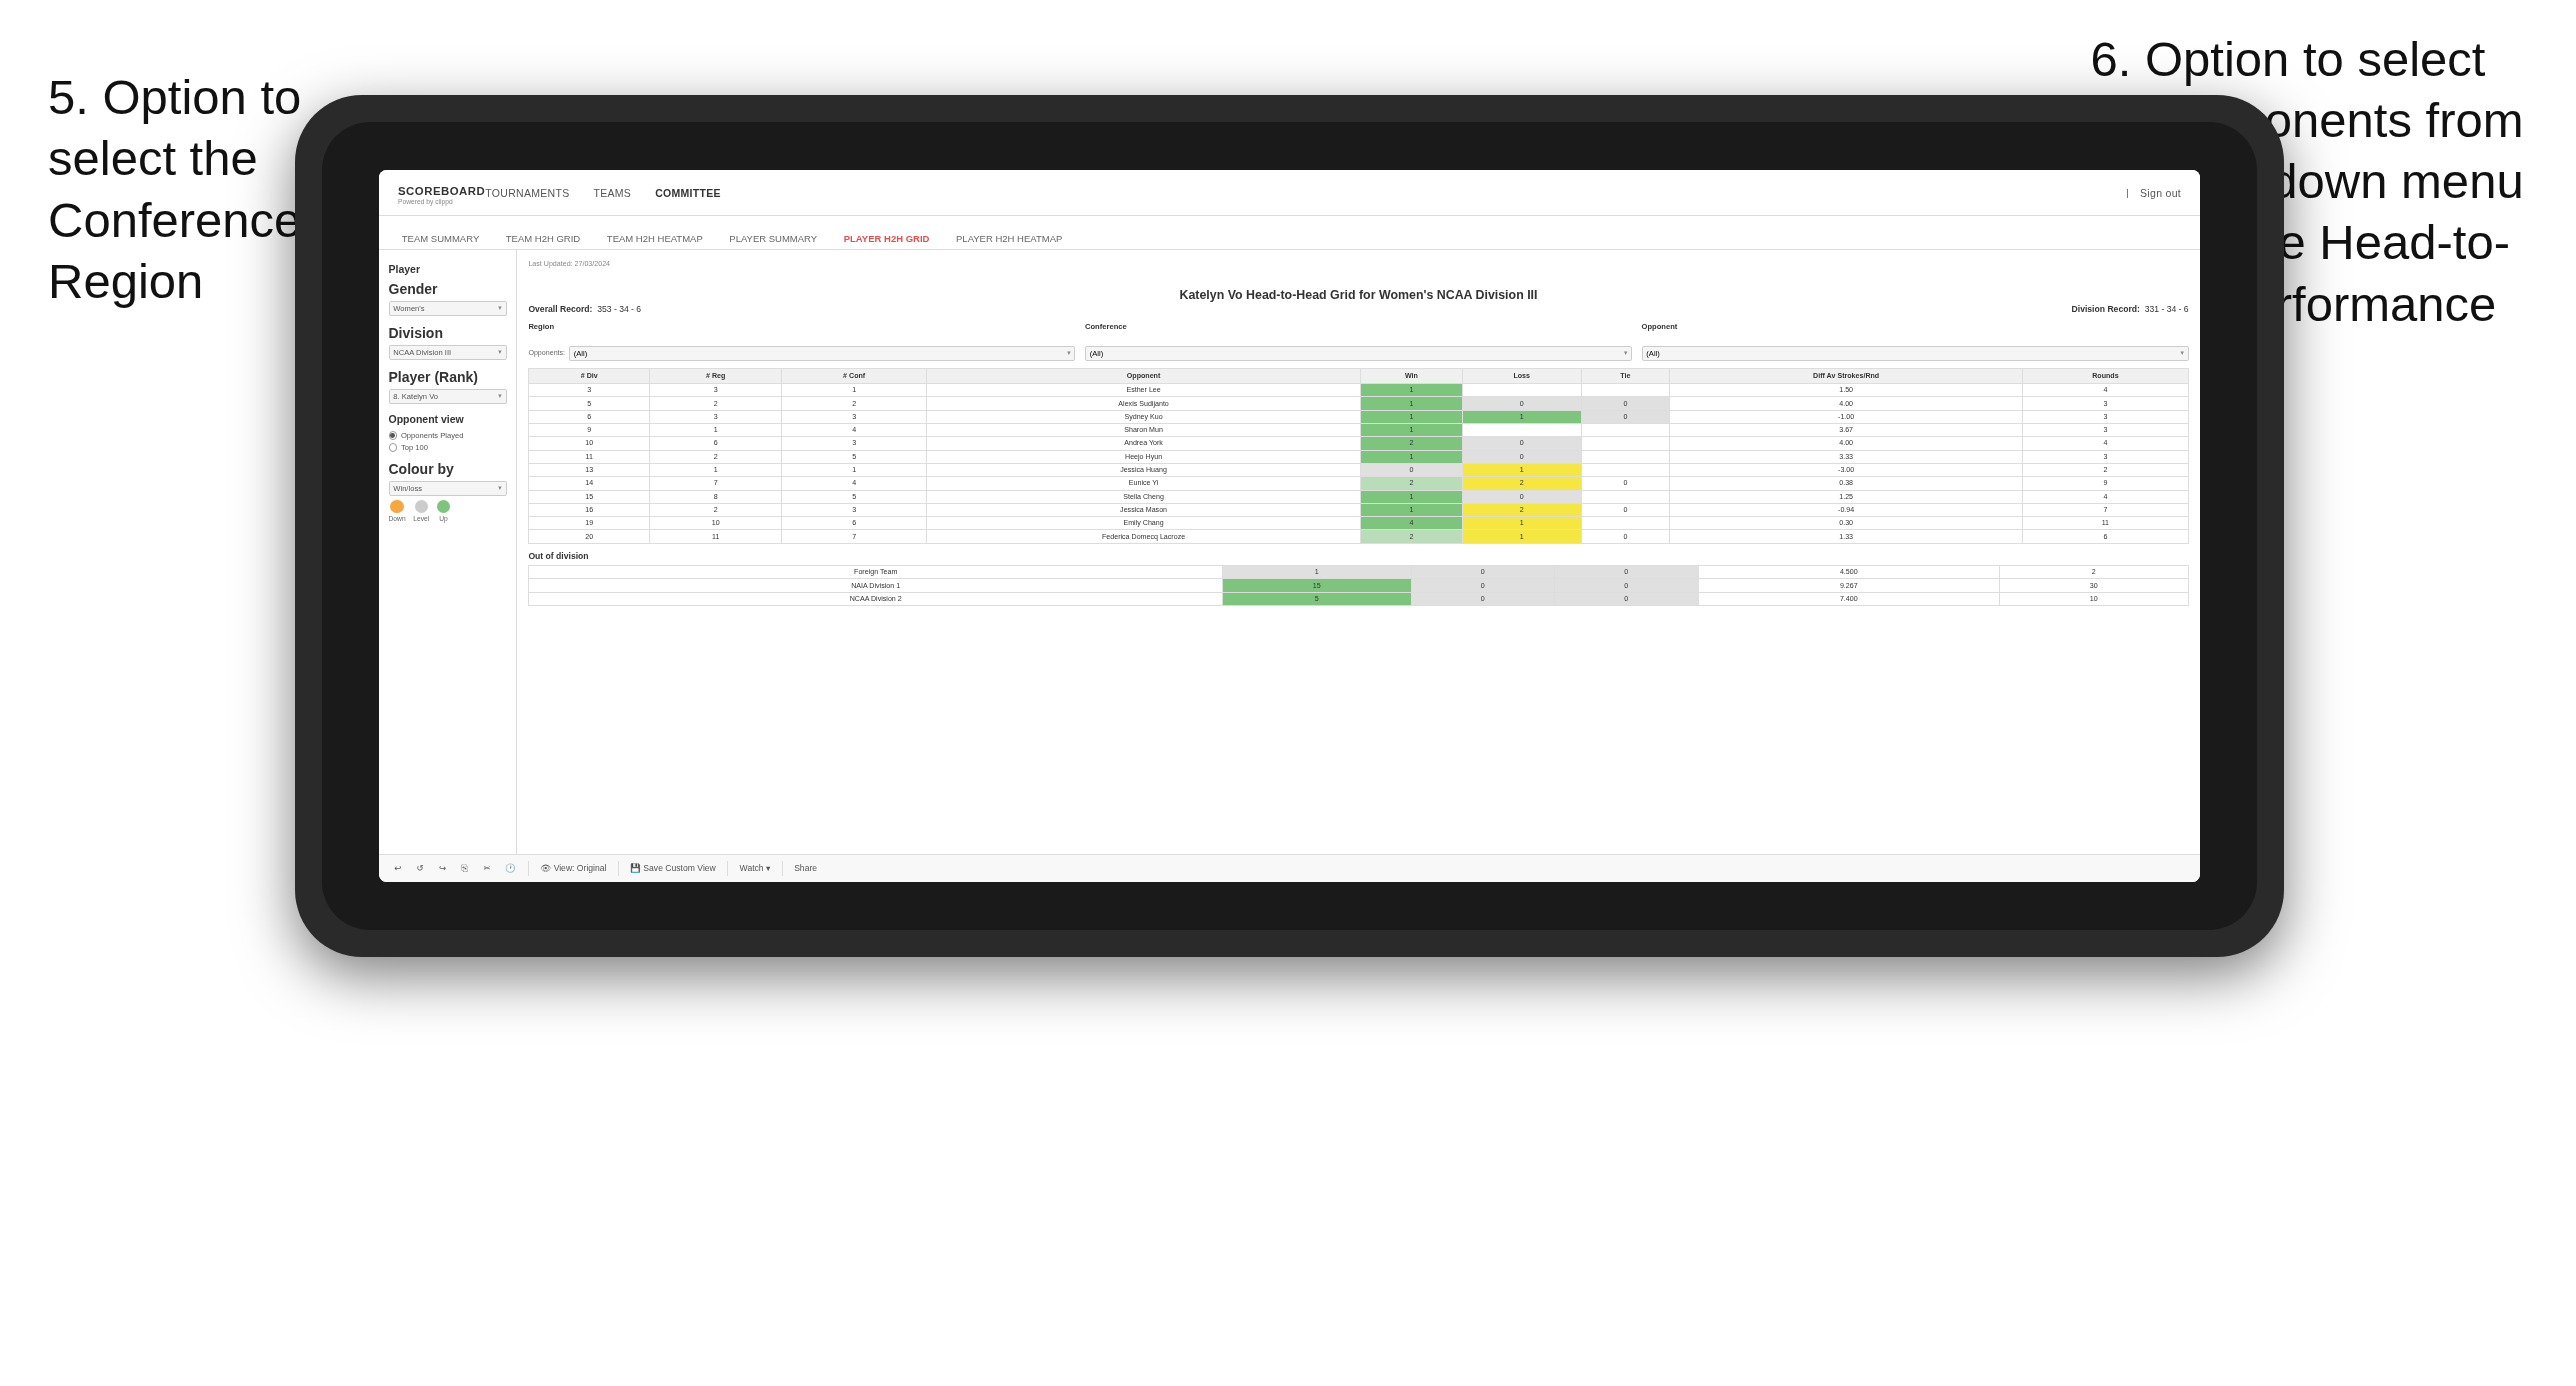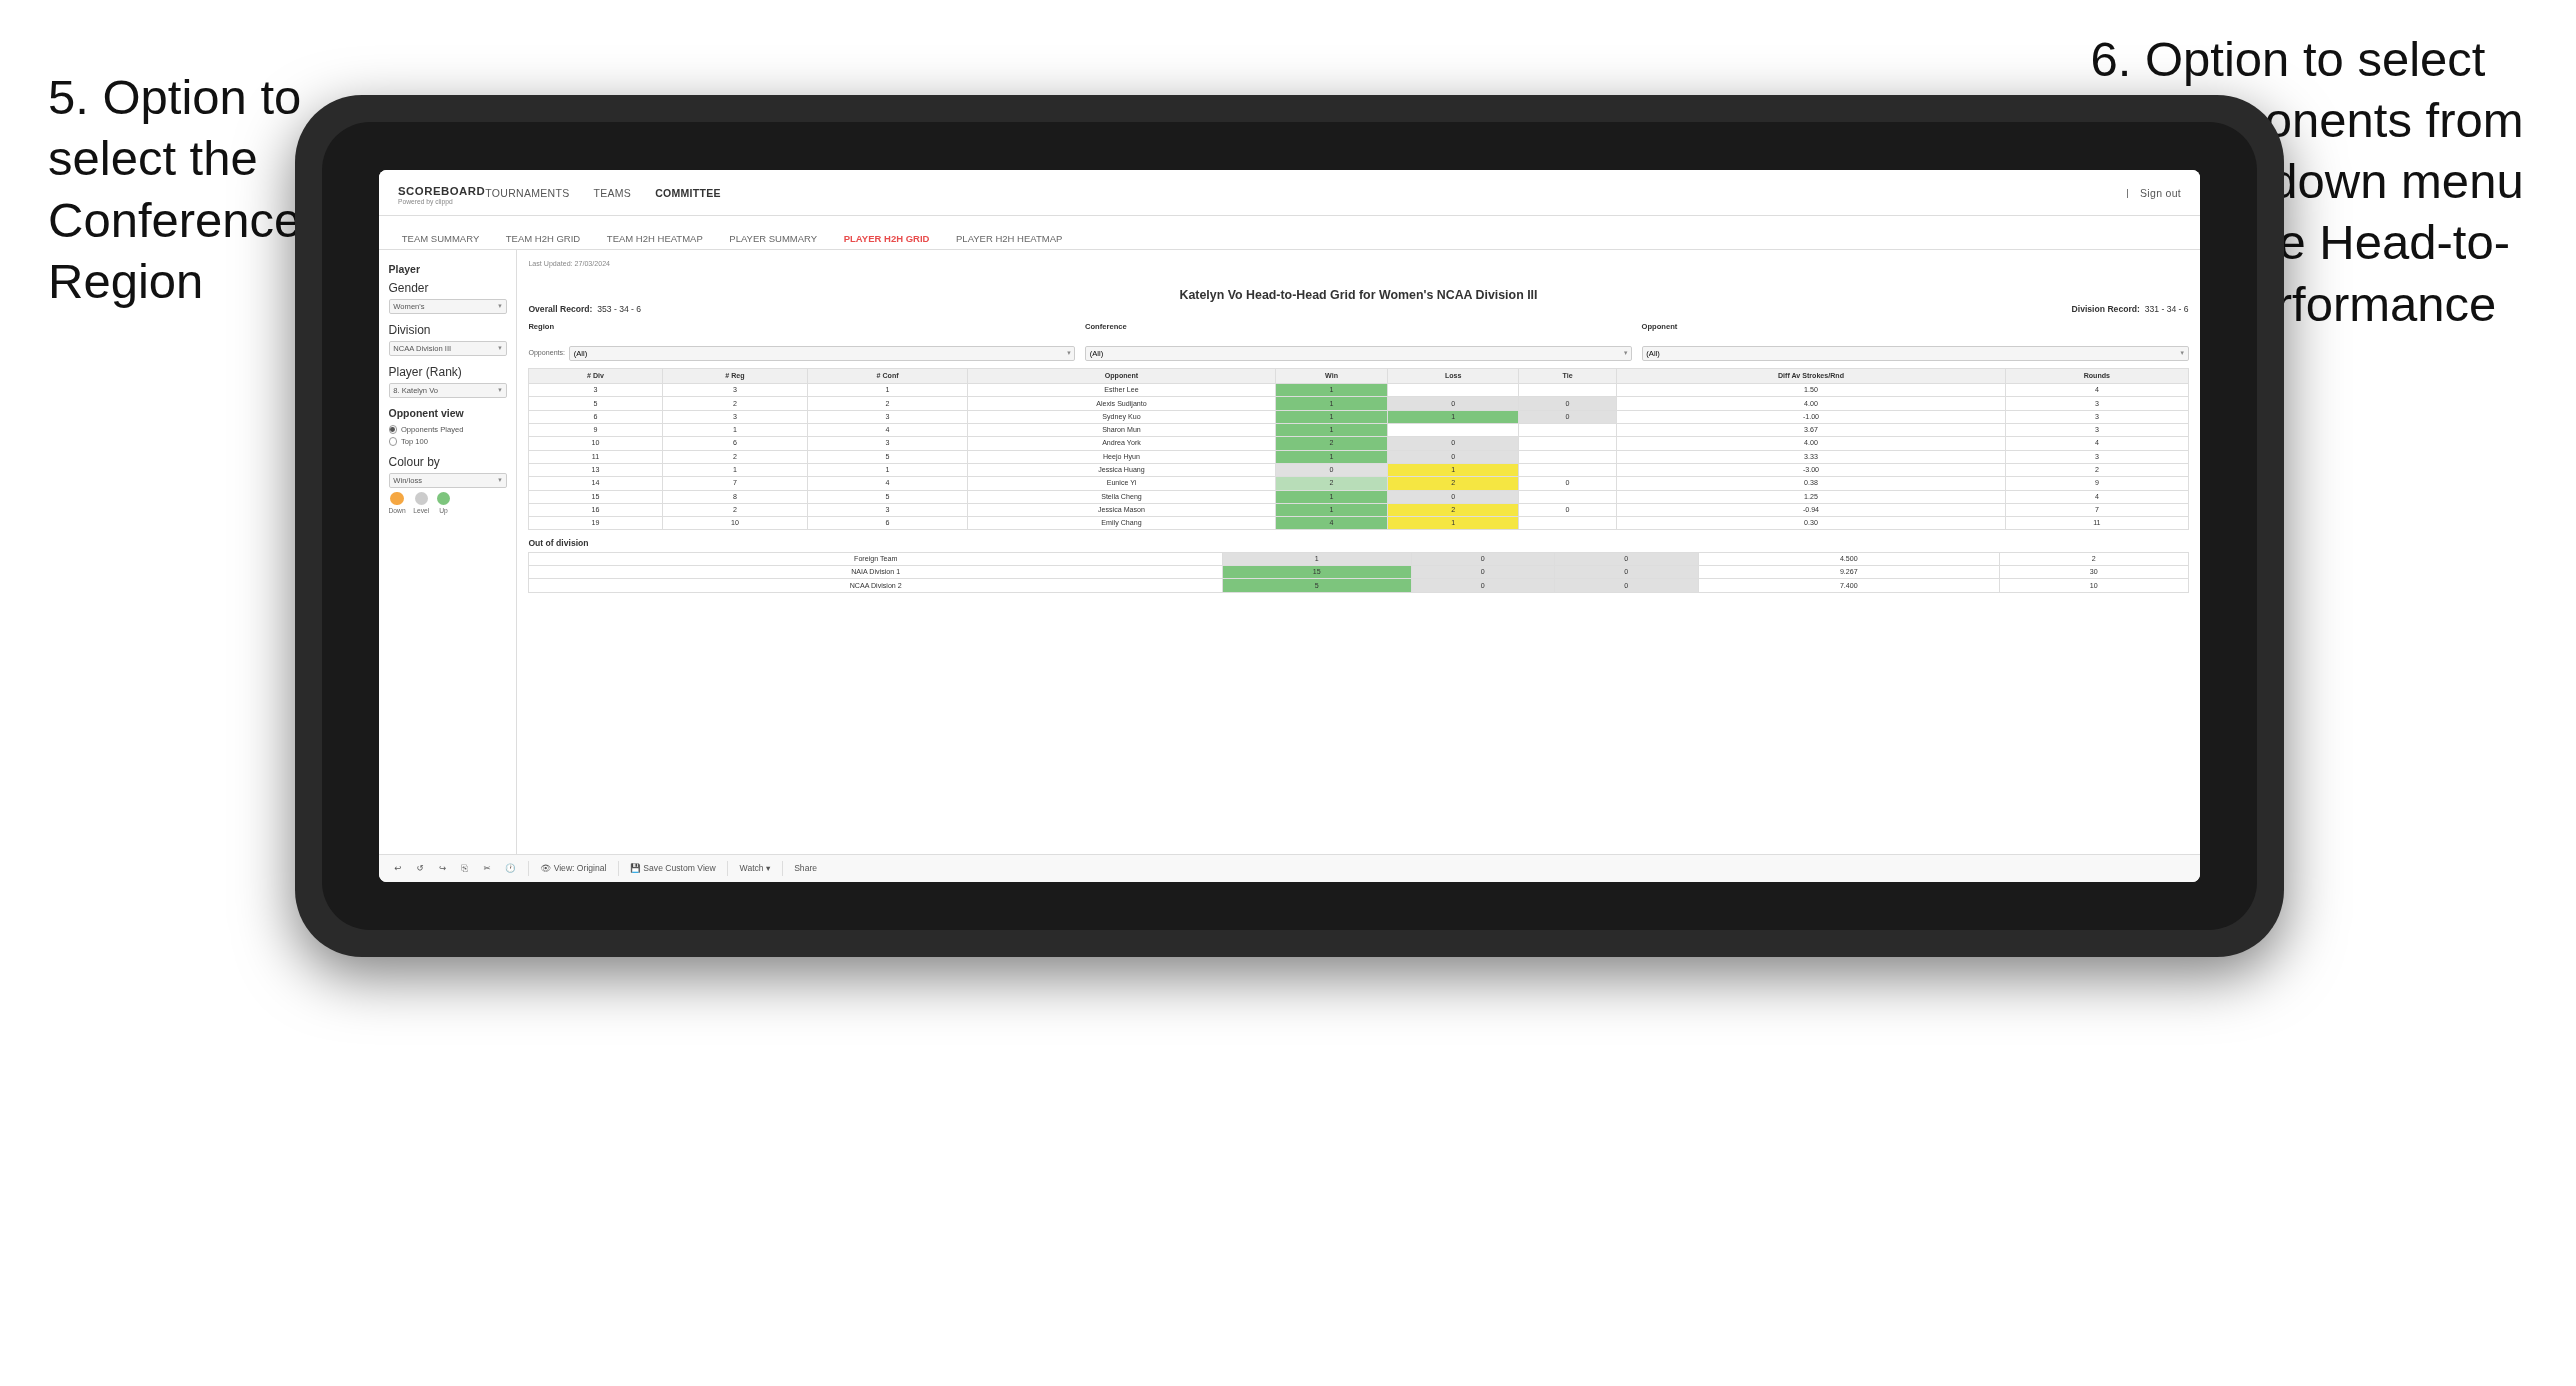--- a/index.html
+++ b/index.html
@@ -168,22 +168,22 @@
       padding: 9.5px;
       flex-shrink: 0;
       font-size: 8.6px;
     }
 
     .sidebar-section {
       margin-bottom: 9.5px;
     }
 
     .sidebar-label {
-      font-size: 12px;
-      font-weight: 400;
+      font-size: 14px;
+      font-weight: 700;
       color: #333;
       margin-bottom: 3.8px;
     }
 
     .sidebar-value {
       font-size: 7.6px;
       color: #555;
       background: #f5f5f5;
       border: 1px solid #ccc;
       padding: 1.9px 3.8px;
@@ -687,20 +687,31 @@
                   <tr>
     <td>19</td>
     <td>10</td>
     <td>6</td>
     <td class="td-name">Emily Chang</td>
     <td style="background:#7dc57d">4</td>
     <td style="background:#f5e642">1</td>
     <td style="background:"></td>
     <td>0.30</td>
     <td>11</td>
+  </tr>
+                  <tr>
+    <td>20</td>
+    <td>11</td>
+    <td>7</td>
+    <td class="td-name">Federica Domecq Lacroze</td>
+    <td style="background:#b8ddb8">2</td>
+    <td style="background:#f5e642">1</td>
+    <td style="background:">0</td>
+    <td>1.33</td>
+    <td>6</td>
   </tr>
                 </tbody>
             </table>
 
             <div class="section-header">Out of division</div>
             <table class="data-table">
               <tbody id="ood-table-body">
               <tr>
     <td colspan="3" class="td-name">Foreign Team</td>
     <td style="background:#e0e0e0">1</td>

